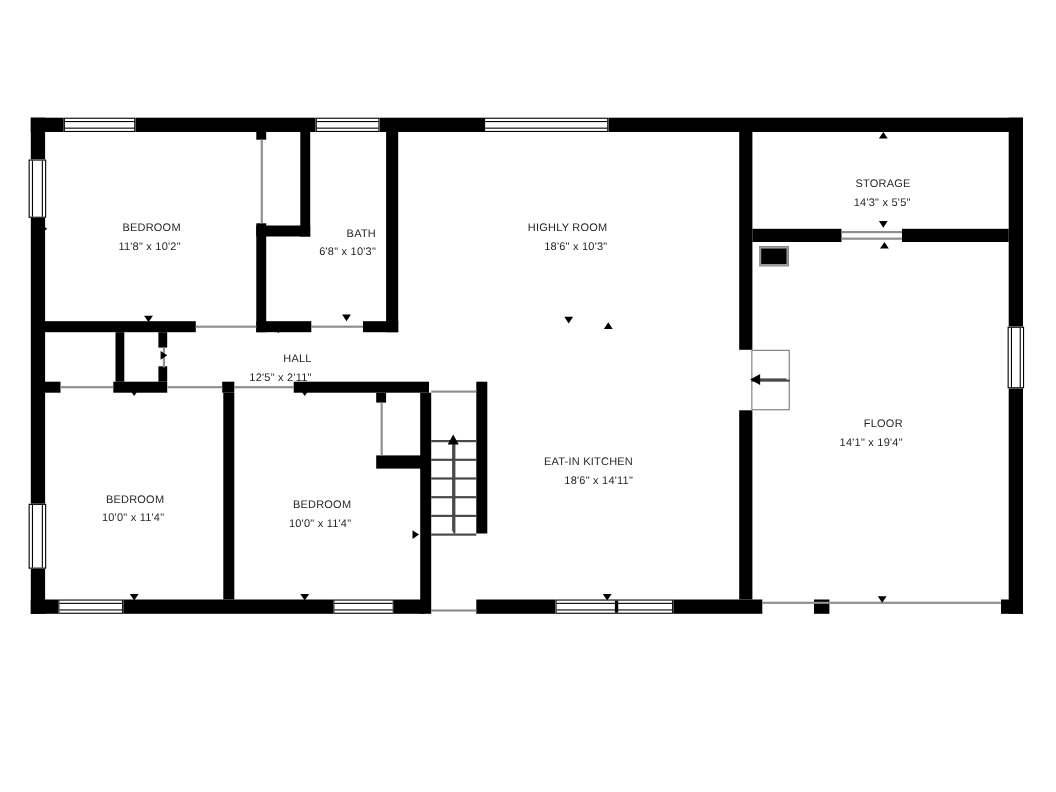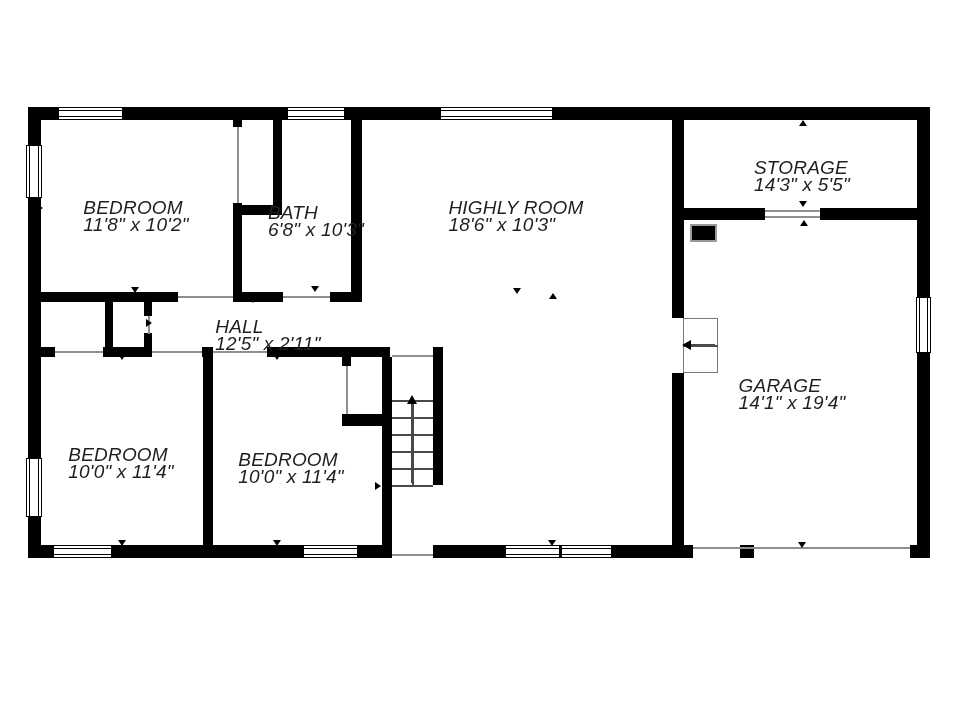--- a/index.html
+++ b/index.html
@@ -15,22 +15,22 @@
   .marker{position:absolute;width:0;height:0;}
   .tri-down{border-left:4px solid transparent;border-right:4px solid transparent;border-top:6px solid #000;}
   .tri-up{border-left:4px solid transparent;border-right:4px solid transparent;border-bottom:6px solid #000;}
   .tri-left{border-top:4px solid transparent;border-bottom:4px solid transparent;border-right:6px solid #000;}
   .tri-right{border-top:4px solid transparent;border-bottom:4px solid transparent;border-left:6px solid #000;}
   .tri-up-big{border-left:5px solid transparent;border-right:5px solid transparent;border-bottom:9px solid #000;}
   .tri-left-big{border-top:5px solid transparent;border-bottom:5px solid transparent;border-right:9px solid #000;}
   .stline{position:absolute;background:var(--stair,#4a4a4a);}
   .steps-box{position:absolute;border:1.5px solid #7a7a7a;box-sizing:border-box;background:#fff;}
   .appliance{position:absolute;background:#000;border:2px solid #9a9a9a;box-sizing:border-box;}
-  .room-label{position:absolute;transform:translate(-50%,-50%);text-align:left;
-      color:var(--label,#1f1f1f);font-size:19px;line-height:17px;letter-spacing:.2px;white-space:nowrap;font-style:italic;}
+  .room-label{position:absolute;transform:translate(-50%,-50%);text-align:right;
+      color:var(--label,#1f1f1f);font-size:10px;line-height:17px;letter-spacing:.2px;white-space:nowrap;}
   .footer{position:absolute;left:0;right:0;top:688px;text-align:center;font-size:9.5px;
       letter-spacing:.55px;color:var(--footerc,#bdbdbd);}
 </style>
 </head>
 <body>
 
 <div id="plan">
 <div class="wall" style="left: 28px; top: 107px; width: 30px; height: 13px;"></div>
     <div class="wall" style="left: 123px; top: 107px; width: 164px; height: 13px;"></div>
     <div class="wall" style="left: 345px; top: 107px; width: 95px; height: 13px;"></div>
@@ -156,26 +156,30 @@
       <span style="display: block;">6'8" x 10'3"</span>
     </div>
     <div class="room-label" style="left: 516px; top: 216px;">
       <span style="display: block;">HIGHLY ROOM</span>
       <span style="display: block;">18'6" x 10'3"</span>
     </div>
     <div class="room-label" style="left: 802px; top: 176px;">
       <span style="display: block;">STORAGE</span>
       <span style="display: block;">14'3" x 5'5"</span>
     </div>
-    <div class="room-label" style="left: 268px; top: 335px;">
+    <div class="room-label" style="left: 255px; top: 335px;">
       <span style="display: block;">HALL</span>
       <span style="display: block;">12'5" x 2'11"</span>
     </div>
+    <div class="room-label" style="left: 535px; top: 429px;">
+      <span style="display: block;">EAT-IN KITCHEN</span>
+      <span style="display: block;">18'6" x 14'11"</span>
+    </div>
     <div class="room-label" style="left: 792px; top: 394px;">
-      <span style="display: block;">GARAGE</span>
+      <span style="display: block;">FLOOR</span>
       <span style="display: block;">14'1" x 19'4"</span>
     </div>
     <div class="room-label" style="left: 121px; top: 463px;">
       <span style="display: block;">BEDROOM</span>
       <span style="display: block;">10'0" x 11'4"</span>
     </div>
     <div class="room-label" style="left: 291px; top: 468px;">
       <span style="display: block;">BEDROOM</span>
       <span style="display: block;">10'0" x 11'4"</span>
     </div>

